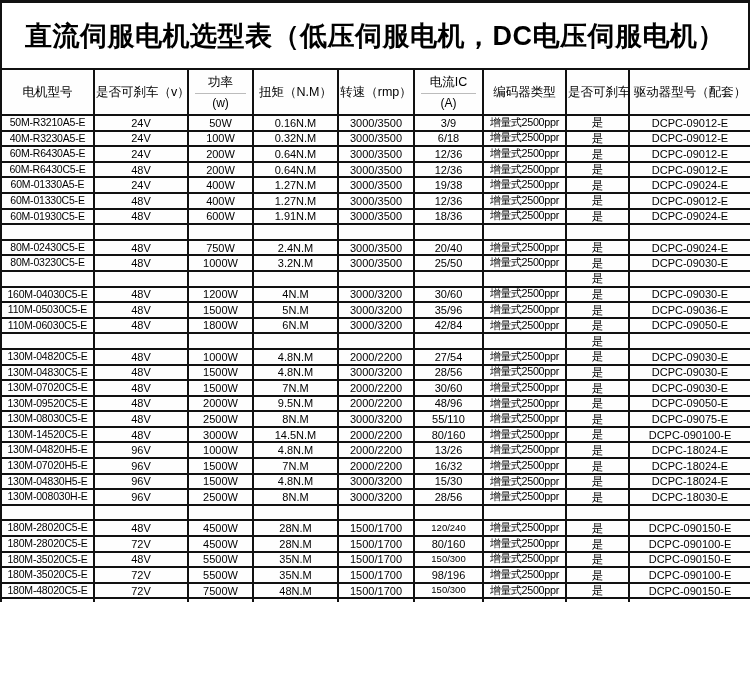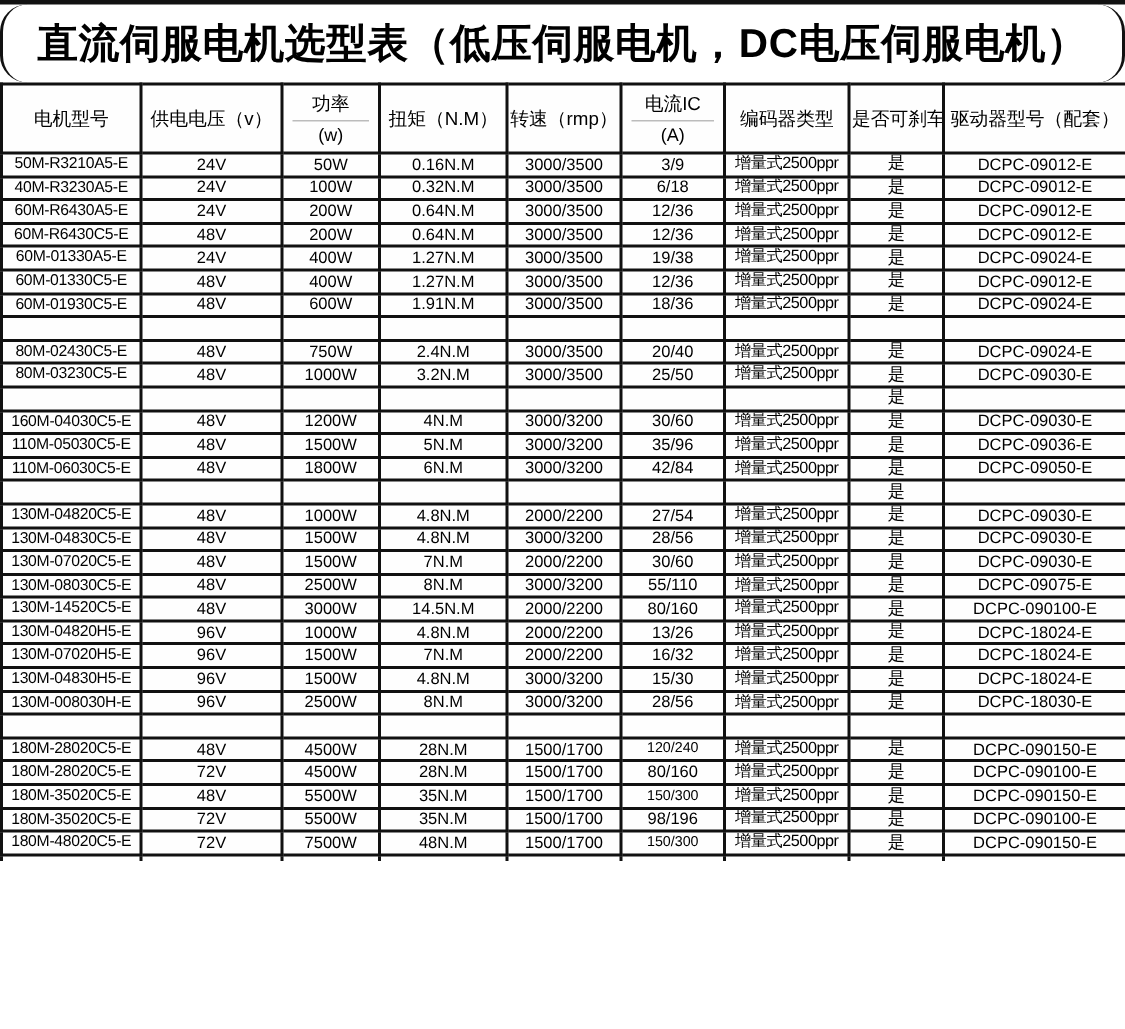--- a/index.html
+++ b/index.html
@@ -6,24 +6,24 @@
   html, body {
     width: 750px; height: 686px;
     background: #ffffff;
     overflow: hidden;
     font-family: "Liberation Sans", "DejaVu Sans", sans-serif;
     color: #000;
   }
   .sheet { width: 750px; height: 686px; background: #fff; }
   .top-line { height: 3px; background: #111; width: 750px; }
   .title-box {
-    height: 52px;
+    height: 65px;
     border-left: 2px solid #111;
     border-right: 2px solid #111;
-    display: flex; align-items: center; justify-content: center; border-radius: 18px;
+    display: flex; align-items: center; justify-content: center;
   }
   .title-box h1 {
     font-size: 27px; font-weight: bold; letter-spacing: 0.5px;
     white-space: nowrap;
   }
   table {
     width: 750px;
     border-collapse: collapse;
     table-layout: fixed;
   }
@@ -81,21 +81,21 @@
       <col style="width:85px" data-name="col-torque">
       <col style="width:76px" data-name="col-speed">
       <col style="width:69px" data-name="col-current">
       <col style="width:83px" data-name="col-encoder">
       <col style="width:63px" data-name="col-brake">
       <col style="width:122px" data-name="col-driver">
     </colgroup>
     <thead data-name="table-header">
       <tr data-name="header-row">
         <th data-name="column-header-model">电机型号</th>
-        <th data-name="column-header-voltage">供电电压（v）</th>
+        <th data-name="column-header-voltage">是否可刹车（v）</th>
         <th data-name="column-header-power">
           <span class="h-top" data-name="column-header-power-label">功率</span>
           <span class="h-sub" data-name="column-header-power-unit">(w)</span>
         </th>
         <th data-name="column-header-torque">扭矩（N.M）</th>
         <th data-name="column-header-speed">转速（rmp）</th>
         <th data-name="column-header-current">
           <span class="h-top" data-name="column-header-current-label">电流IC</span>
           <span class="h-sub" data-name="column-header-current-unit">(A)</span>
         </th>
@@ -297,20 +297,31 @@
           <td data-name="cell-voltage">48V</td>
           <td data-name="cell-power">1500W</td>
           <td data-name="cell-torque">7N.M</td>
           <td data-name="cell-speed">2000/2200</td>
           <td data-name="cell-current">30/60</td>
           <td data-name="cell-encoder">增量式2500ppr</td>
           <td data-name="cell-brake">是</td>
           <td data-name="cell-driver">DCPC-09030-E</td>
         </tr>
         <tr data-name="table-row">
+          <td data-name="cell-model">130M-09520C5-E</td>
+          <td data-name="cell-voltage">48V</td>
+          <td data-name="cell-power">2000W</td>
+          <td data-name="cell-torque">9.5N.M</td>
+          <td data-name="cell-speed">2000/2200</td>
+          <td data-name="cell-current">48/96</td>
+          <td data-name="cell-encoder">增量式2500ppr</td>
+          <td data-name="cell-brake">是</td>
+          <td data-name="cell-driver">DCPC-09050-E</td>
+        </tr>
+        <tr data-name="table-row">
           <td data-name="cell-model">130M-08030C5-E</td>
           <td data-name="cell-voltage">48V</td>
           <td data-name="cell-power">2500W</td>
           <td data-name="cell-torque">8N.M</td>
           <td data-name="cell-speed">3000/3200</td>
           <td data-name="cell-current">55/110</td>
           <td data-name="cell-encoder">增量式2500ppr</td>
           <td data-name="cell-brake">是</td>
           <td data-name="cell-driver">DCPC-09075-E</td>
         </tr>

